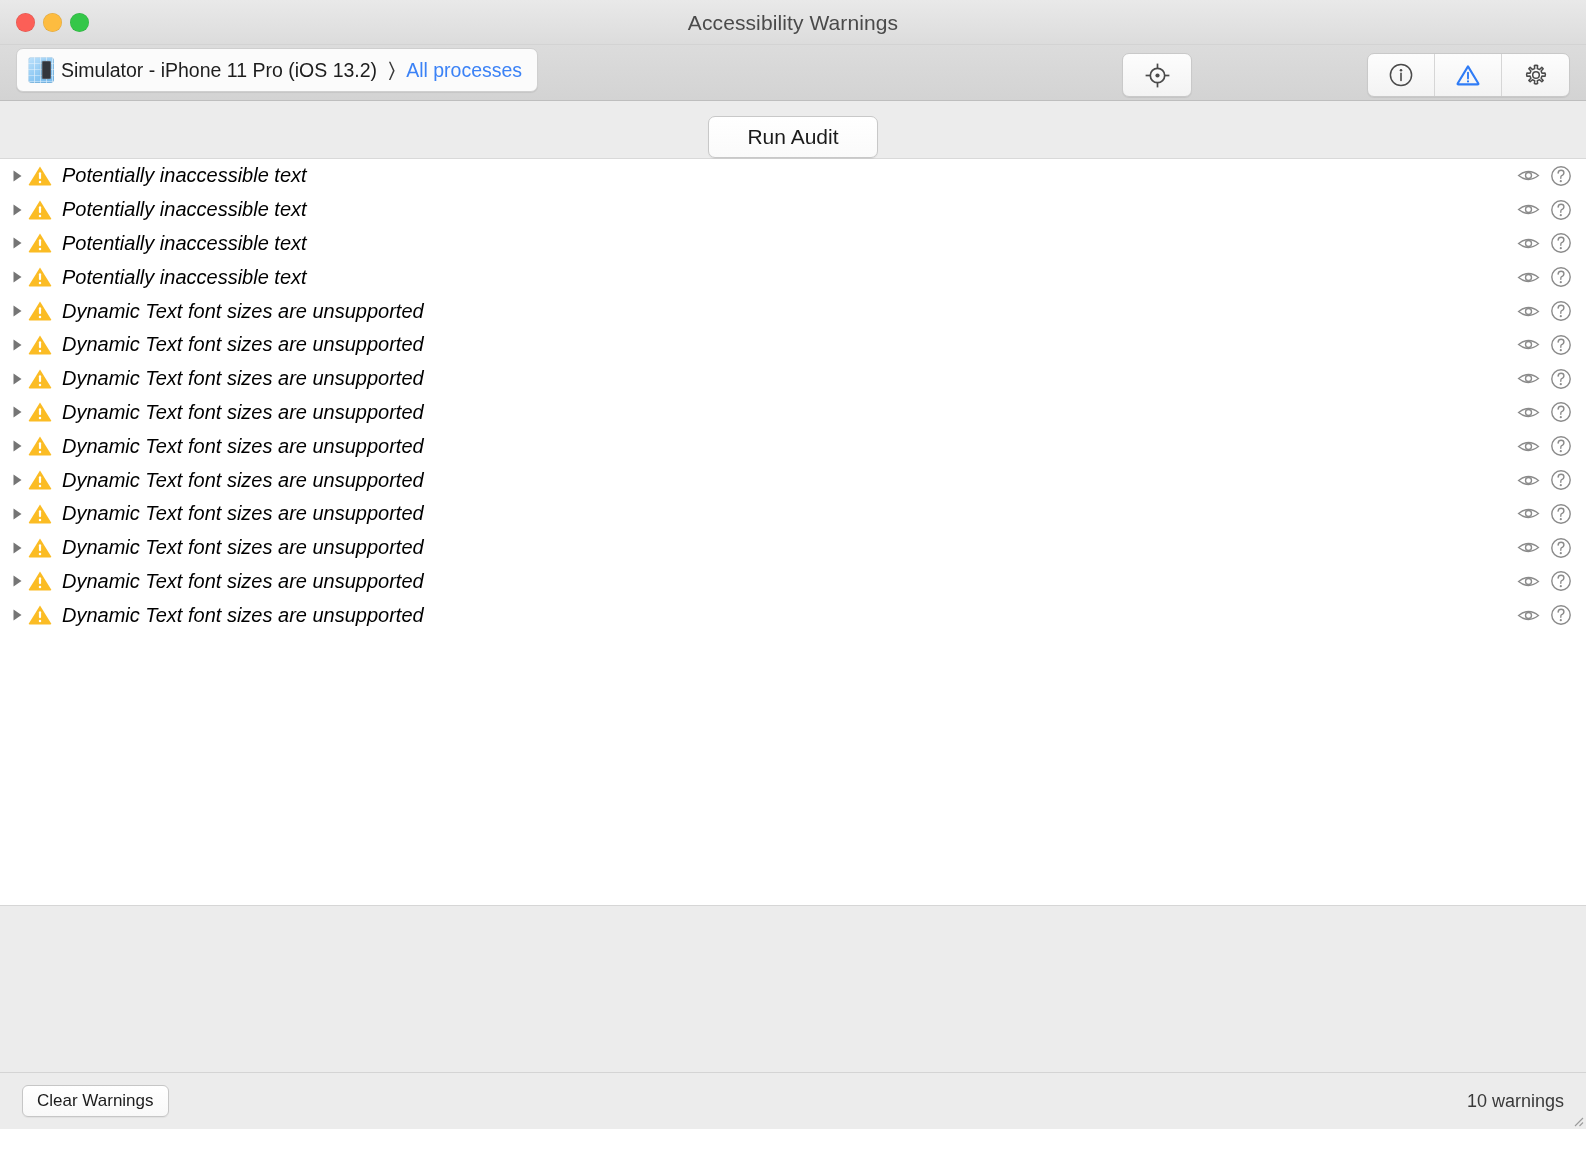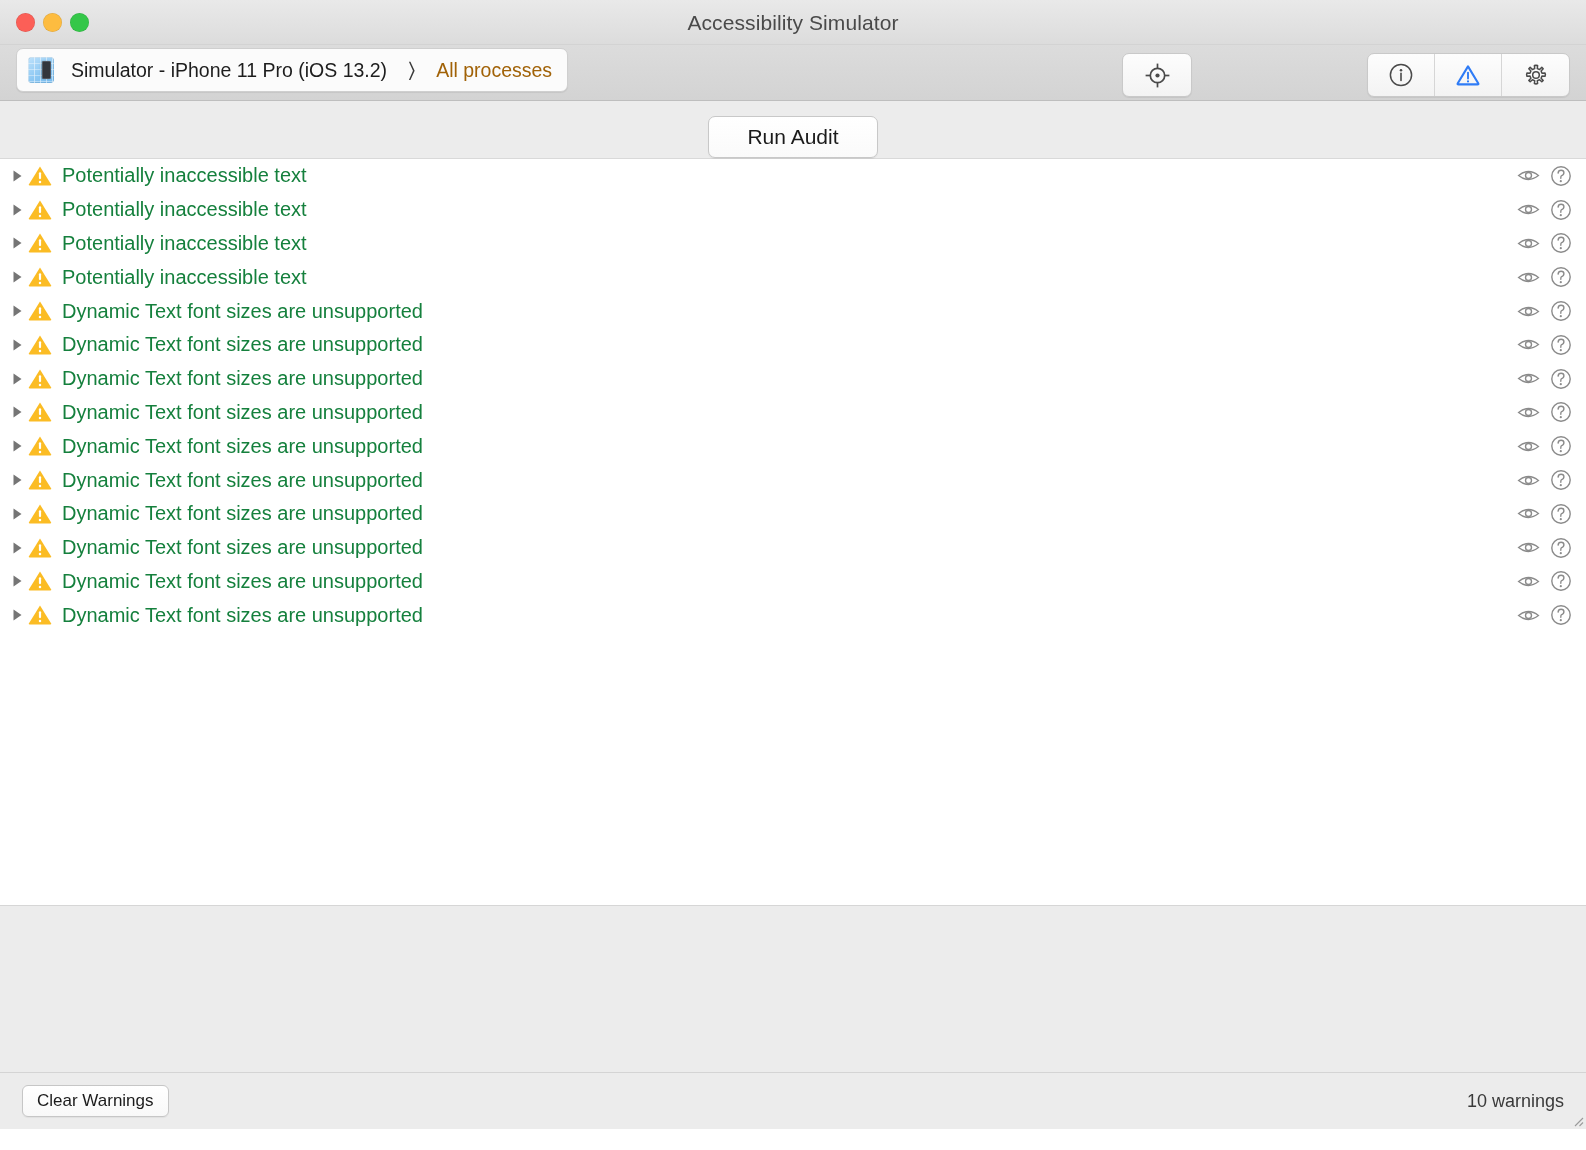--- a/index.html
+++ b/index.html
@@ -54,21 +54,21 @@
     border-bottom: 1px solid #bebebe;
   }
 
   #target-chooser {
     position: absolute;
     left: 16px;
     top: 3px;
     height: 44px;
     display: flex;
     align-items: center;
-    gap: 17px;
+    gap: 7px;
     padding: 0 15px 0 11px;
     background: #fbfbfb;
     border: 1px solid #cfcfcf;
     border-radius: 7px;
     box-shadow: 0 1px 1px rgba(0,0,0,.07);
     cursor: default;
   }
   .sim-icon {
     width: 26px; height: 26px;
     flex: 0 0 26px;
@@ -191,22 +191,23 @@
   }
   .disclosure svg { display: block; }
   .warn-tri {
     flex: 0 0 24px;
     margin-left: 2px;
     margin-right: 10px;
     display: flex; align-items: center; justify-content: center;
   }
   .row-label {
     font-size: 20px;
-    color: #15803d;
+    color: #000000;
     white-space: nowrap;
+    font-style: italic;
   }
   .row-actions {
     position: absolute;
     right: 14px;
     top: 0; bottom: 0;
     display: flex;
     align-items: center;
     gap: 10px;
   }
   .row-actions .act { cursor: default; display: flex; }
@@ -254,30 +255,30 @@
 </style>
 </head>
 <body>
 
 <div id="titlebar">
   <div id="traffic-lights">
     <span class="light close"></span>
     <span class="light min"></span>
     <span class="light zoom"></span>
   </div>
-  <div id="window-title">Accessibility Simulator</div>
+  <div id="window-title">Accessibility Warnings</div>
 </div>
 
 <div id="toolbar">
 
   <div id="target-chooser">
     <span class="sim-icon"></span>
     <span id="target-label">Simulator - iPhone 11 Pro (iOS 13.2)</span>
     <span class="bc-sep">〉</span>
-    <span id="target-label" style="font-size:19.5px;color:#a16207;">All processes</span>
+    <span id="target-label" style="font-size:19.5px;color:#3b82f6;">All processes</span>
   </div>
 
   <div id="inspect-button">
     <svg width="27" height="27" viewBox="0 0 27 27">
       <circle cx="13.5" cy="13.5" r="7.2" fill="none" stroke="#4a4a4a" stroke-width="1.7"></circle>
       <circle cx="13.5" cy="13.5" r="2.1" fill="#4a4a4a"></circle>
       <line x1="13.5" y1="1.6" x2="13.5" y2="6.6" stroke="#4a4a4a" stroke-width="1.7"></line>
       <line x1="13.5" y1="20.4" x2="13.5" y2="25.4" stroke="#4a4a4a" stroke-width="1.7"></line>
       <line x1="1.6" y1="13.5" x2="6.6" y2="13.5" stroke="#4a4a4a" stroke-width="1.7"></line>
       <line x1="20.4" y1="13.5" x2="25.4" y2="13.5" stroke="#4a4a4a" stroke-width="1.7"></line>

